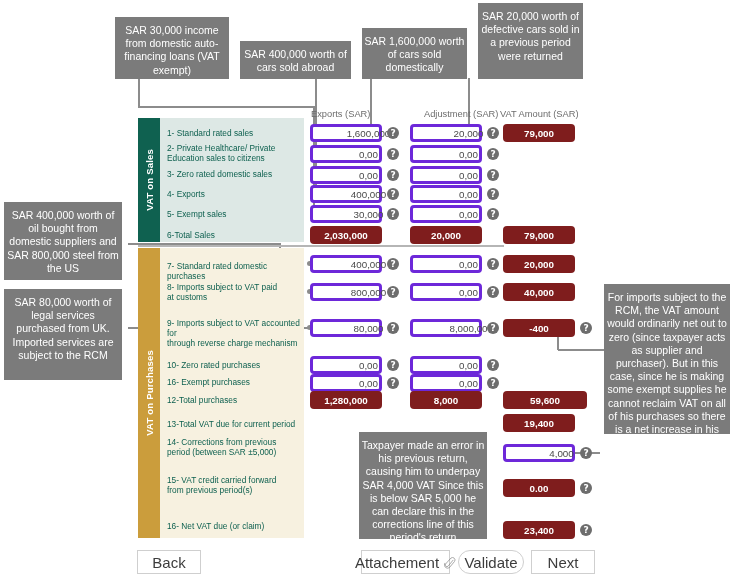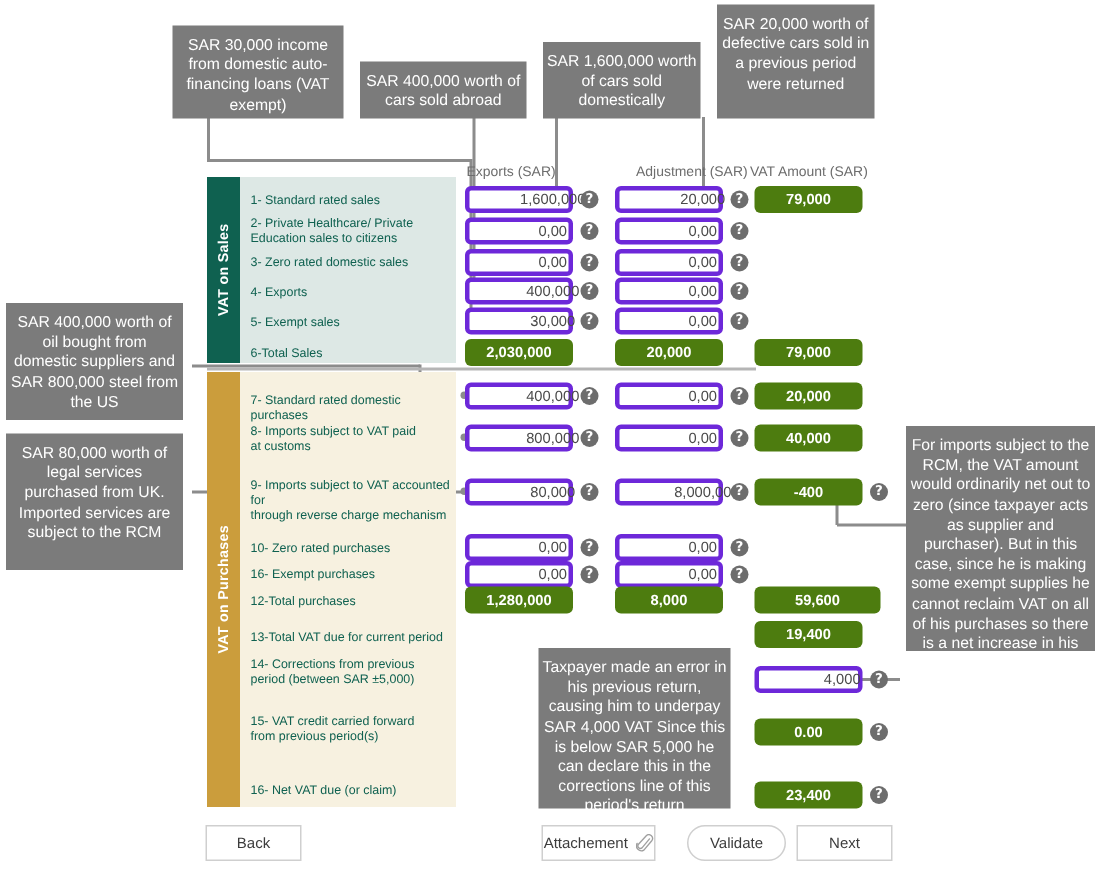--- a/index.html
+++ b/index.html
@@ -81,21 +81,21 @@
     font-size:9.8px;
     display:flex;align-items:center;justify-content:center;
     box-sizing:border-box;
     z-index:4;
     padding-left:45px;
   }
   .gold{
     position:absolute;
     height:18px;
     border-radius:4px;
-    background:#4d7c0f;
+    background:#7f1d1d;
     color:#ffffff;
     font-size:9.8px;
     font-weight:bold;
     display:flex;align-items:center;justify-content:center;
     box-sizing:border-box;
     z-index:4;
   }
   .help{
     position:absolute;
     width:12px;height:12px;border-radius:50%;
@@ -109,21 +109,21 @@
 
   .divider{position:absolute;height:1.5px;background:#b5b5b5;z-index:4;}
 
   
   .btn{
     position:absolute;
     height:24px;
     border:1px solid #cfcfcf;
     background:#ffffff;
     color:#3c3c3c;
-    font-size:10px;
+    font-size:15px;
     display:flex;align-items:center;justify-content:center;
     gap:5px;
     box-sizing:border-box;
     z-index:6;
   }
   .clip{display:inline-block;width:12px;height:13px;opacity:.65;}
 </style>
 </head>
 <body>
 
@@ -279,21 +279,21 @@
   <div class="help" style="left:580px;top:482px;">?</div>
 
   <div class="rowlabel" style="left:167px;top:521px;width:140px;">16- Net VAT due (or claim)</div>
   <div class="gold" style="left:503px;top:521px;width:72px;">23,400</div>
   <div class="help" style="left:580px;top:524px;">?</div>
 
   <div class="btn" style="left:137px;top:550px;width:64px;">
     <span>Back</span>
   </div>
 
-  <div class="btn" style="left:361px;top:550px;width:76px;">
+  <div class="btn" style="left:361px;top:550px;width:89px;">
     <span>Attachement</span>
     <span class="clip">
       <svg viewBox="0 0 24 26" width="12" height="13" fill="none" stroke="#6d6d6d" stroke-width="1.8" stroke-linecap="round" stroke-linejoin="round">
         <path d="M18 6.5 L8 18.5 a3.4 3.4 0 0 1-5-4.4 L14 2 a5 5 0 0 1 7 7 L10.5 21.5 a6.6 6.6 0 0 1-9-9"></path>
       </svg>
     </span>
   </div>
 
   <div class="btn" style="left:458px;top:550px;width:66px;border-radius:12px;">
     <span>Validate</span>

